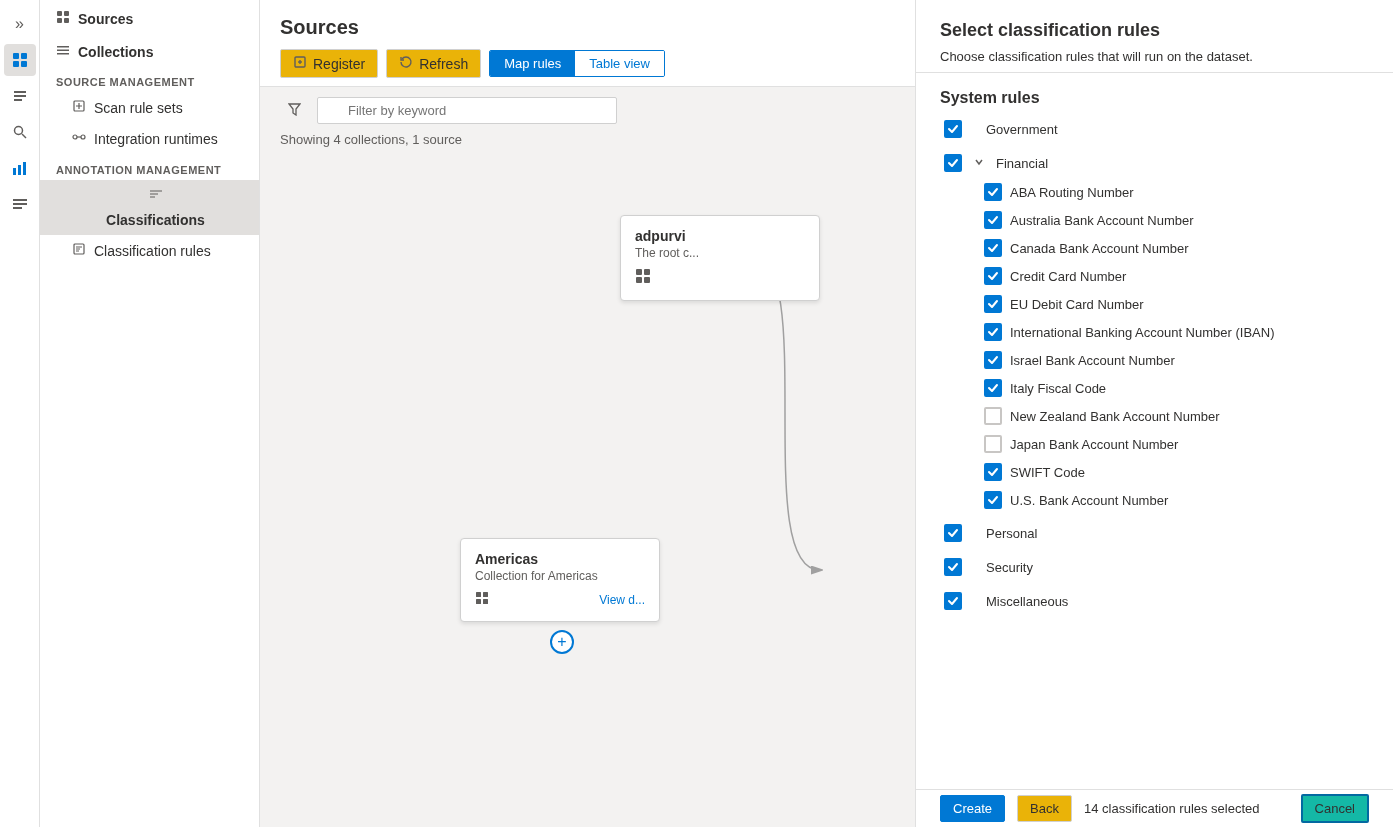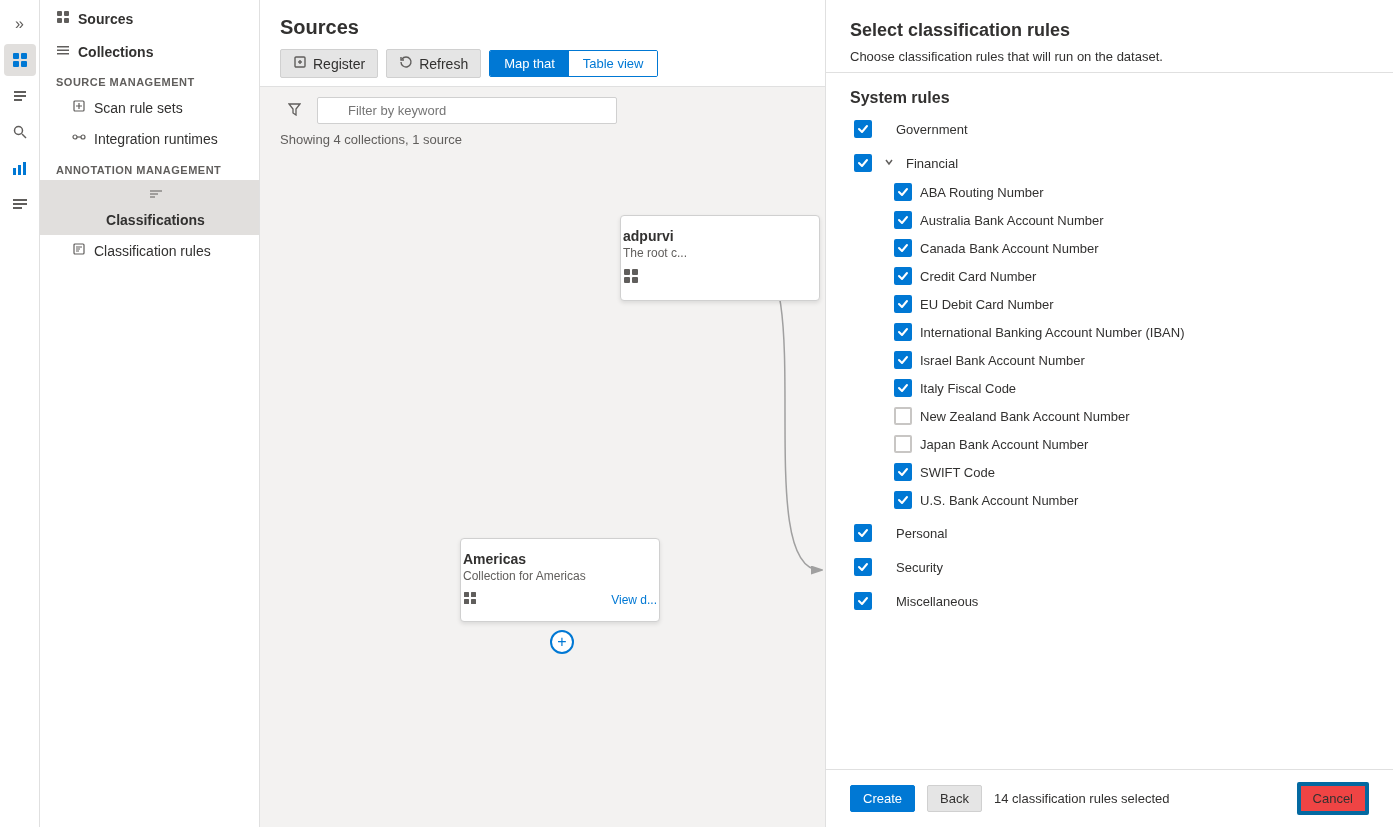--- a/index.html
+++ b/index.html
@@ -79,21 +79,21 @@
       margin-bottom: 10px;
     }
     .toolbar {
       display: flex; align-items: center; gap: 8px;
     }
     .btn {
       display: flex; align-items: center; gap: 6px;
       padding: 5px 12px;
       border: 1px solid #d0d0d0;
       border-radius: 2px;
-      background: #e5e5e5;
+      background: #eab308;
       color: #323130;
       cursor: pointer;
       font-size: 13px;
     }
     .btn-primary {
       background: #0078d4;
       color: #fff;
       border-color: #0078d4;
     }
     .btn-toggle-group {
@@ -153,21 +153,21 @@
       position: relative;
       overflow: hidden;
     }
 
     
     .collection-card {
       position: absolute;
       background: #fff;
       border: 1px solid #d0d0d0;
       border-radius: 4px;
-      padding: 12px 2px;
+      padding: 12px 14px;
       min-width: 180px;
       box-shadow: 0 2px 4px rgba(0,0,0,0.1);
     }
     .collection-card-title {
       font-size: 14px;
       font-weight: 600;
       color: #323130;
       margin-bottom: 2px;
     }
     .collection-card-subtitle {
@@ -202,21 +202,21 @@
       border: 2px solid #0078d4;
       border-radius: 50%;
       display: flex; align-items: center; justify-content: center;
       color: #0078d4;
       font-size: 16px;
       cursor: pointer;
     }
 
     
     .right-panel {
-      width: 568px;
+      width: 478px;
       background: #fff;
       border-left: 1px solid #e0e0e0;
       display: flex;
       flex-direction: column;
       height: 100%;
     }
     .panel-header {
       padding: 20px 24px 8px;
       border-bottom: 1px solid #e0e0e0;
     }
@@ -277,33 +277,33 @@
       font-size: 12px;
       color: #605e5c;
       cursor: pointer;
     }
     .rule-label {
       font-size: 13px;
       color: #323130;
     }
 
     .panel-footer {
-      padding: 12px 24px;
+      padding: 4px 24px;
       border-top: 1px solid #e0e0e0;
       display: flex; align-items: center; gap: 12px;
     }
     .footer-count {
       font-size: 13px;
       color: #323130;
       flex: 1;
     }
     .btn-cancel {
-      background: #ef4444;
-      color: #323130;
-      border: 4px solid #0369a1;
+      background: #14b8a6;
+      color: #323130;
+      border: 2px solid #0369a1;
     }
   </style>
 </head>
 <body>
 
 <div class="nav-icons">
   <button class="nav-icon-btn">»</button>
   <button class="nav-icon-btn active">
     <svg width="16" height="16" viewBox="0 0 16 16" fill="#0078d4">
         <rect x="1" y="1" width="6" height="6" rx="1"></rect>
@@ -416,21 +416,21 @@
       <button class="btn">
         <span>
           <svg width="14" height="14" viewBox="0 0 14 14" fill="none" stroke="#605e5c" stroke-width="1.4">
               <path d="M2 7a5 5 0 1 0 1-3"></path>
               <path d="M2 2v3h3"></path>
             </svg>
         </span>
         <span>Refresh</span>
       </button>
       <div class="btn-toggle-group">
-        <button class="btn-toggle active">Map that</button>
+        <button class="btn-toggle active">Map rules</button>
         <button class="btn-toggle">Table view</button>
       </div>
     </div>
   </div>
   <div class="filter-bar">
     <div class="filter-wrapper">
       <span class="filter-icon">
         <svg width="13" height="13" viewBox="0 0 13 13" fill="none" stroke="#605e5c" stroke-width="1.3">
             <polygon points="1,1 12,1 8,6 8,12 5,10 5,6"></polygon>
           </svg>

